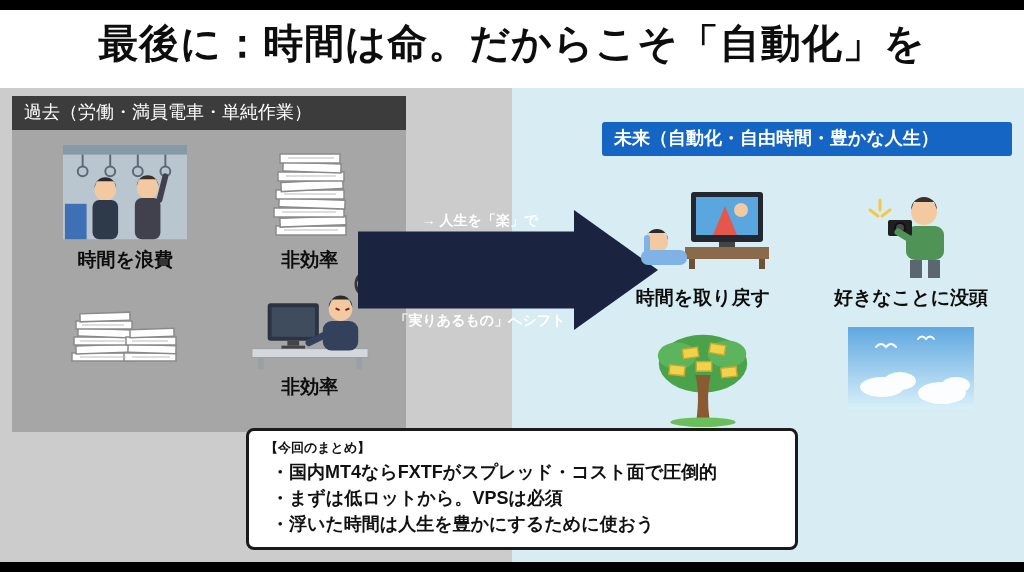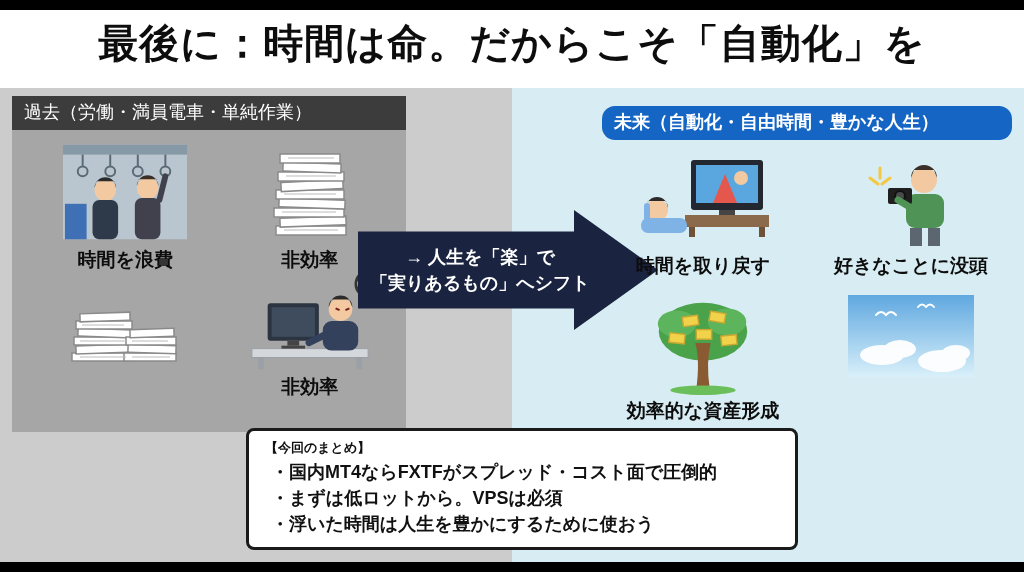--- a/index.html
+++ b/index.html
@@ -34,29 +34,29 @@
   figcaption{font-weight:800;font-size:19px;color:#0d0d0d;white-space:nowrap;}
   .clock-badge{position:absolute;top:-14px;right:14px;}
 
   
   .arrow-shape{
     position:absolute;left:358px;top:210px;width:300px;height:120px;background:#1a2340;
     clip-path:polygon(0 18%,72% 18%,72% 0,100% 50%,72% 100%,72% 82%,0 82%);
   }
   .arrow-text{
     position:absolute;left:362px;top:210px;width:236px;height:120px;
-    display:flex;flex-direction:column;justify-content:center;align-items:center;
-    color:#fff;font-weight:800;font-size:18px;line-height:1.45;text-align:center;white-space:nowrap;
+    display:flex;flex-direction:column;justify-content:space-between;align-items:center;
+    color:#fff;font-weight:800;font-size:14px;line-height:1.45;text-align:center;white-space:nowrap;
   }
 
   
   .future-panel{position:absolute;left:600px;top:106px;width:414px;height:316px;}
   .future-header{
     background:#1565c5;color:#fff;font-size:18px;font-weight:700;
-    padding:6px 12px;border-radius:13px;line-height:1.2;margin:0 2px;
+    padding:6px 12px;border-radius:3px;line-height:1.2;margin:16px 2px;
   }
   .future-grid{
     display:grid;grid-template-columns:1fr 1fr;column-gap:6px;row-gap:16px;
     padding:14px 2px 0;
   }
 
   
   .summary{
     position:absolute;left:246px;top:428px;width:552px;box-sizing:border-box;
     background:#fff;border:3px solid #1a1a1a;border-radius:8px;

